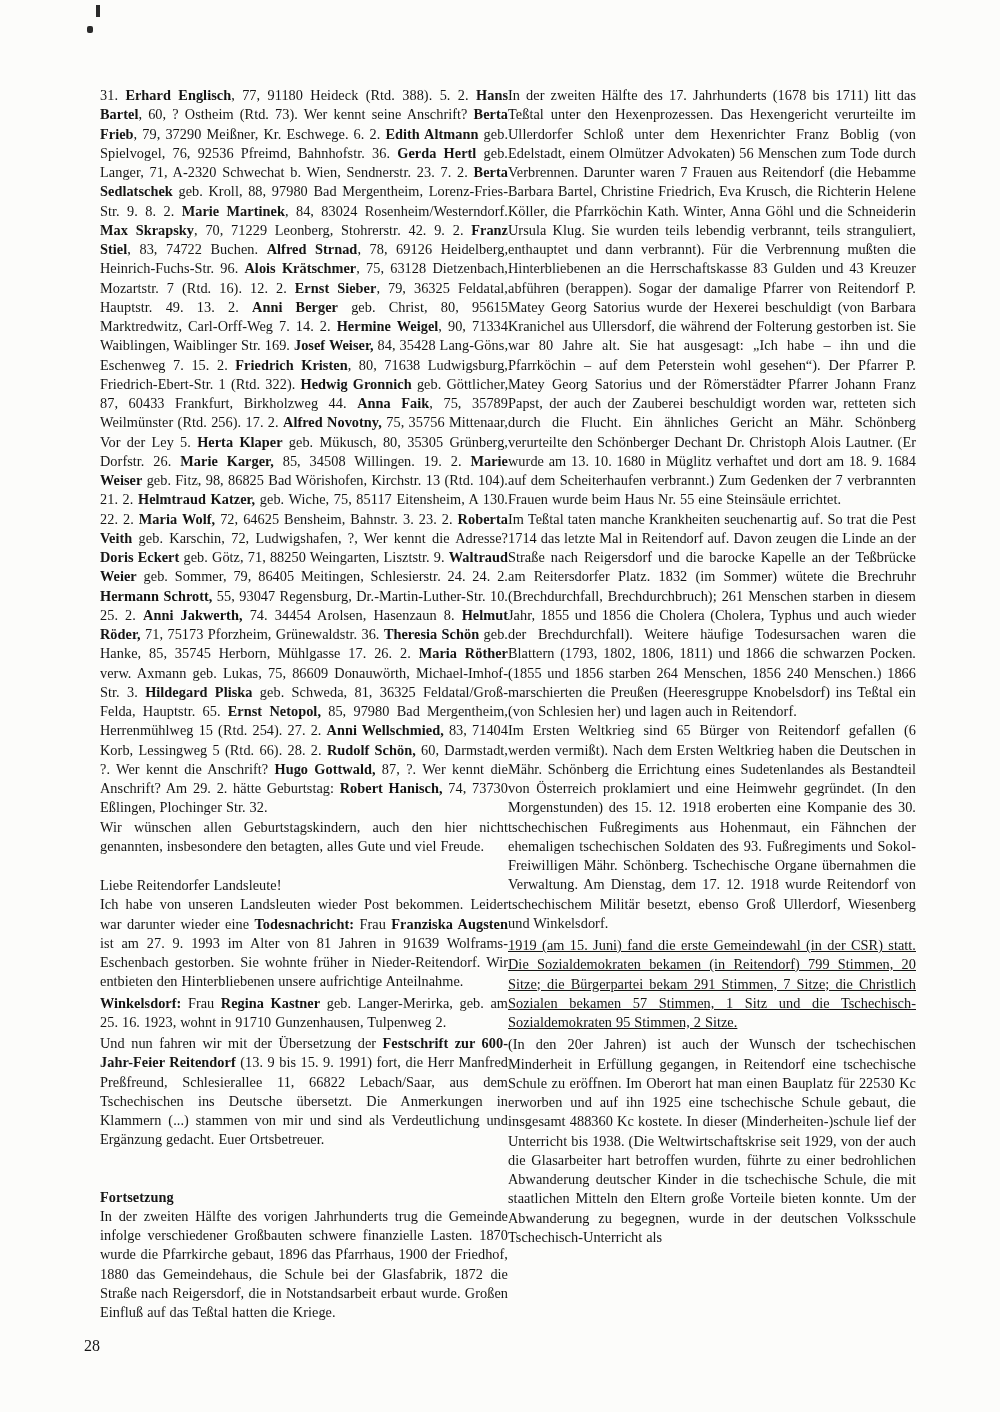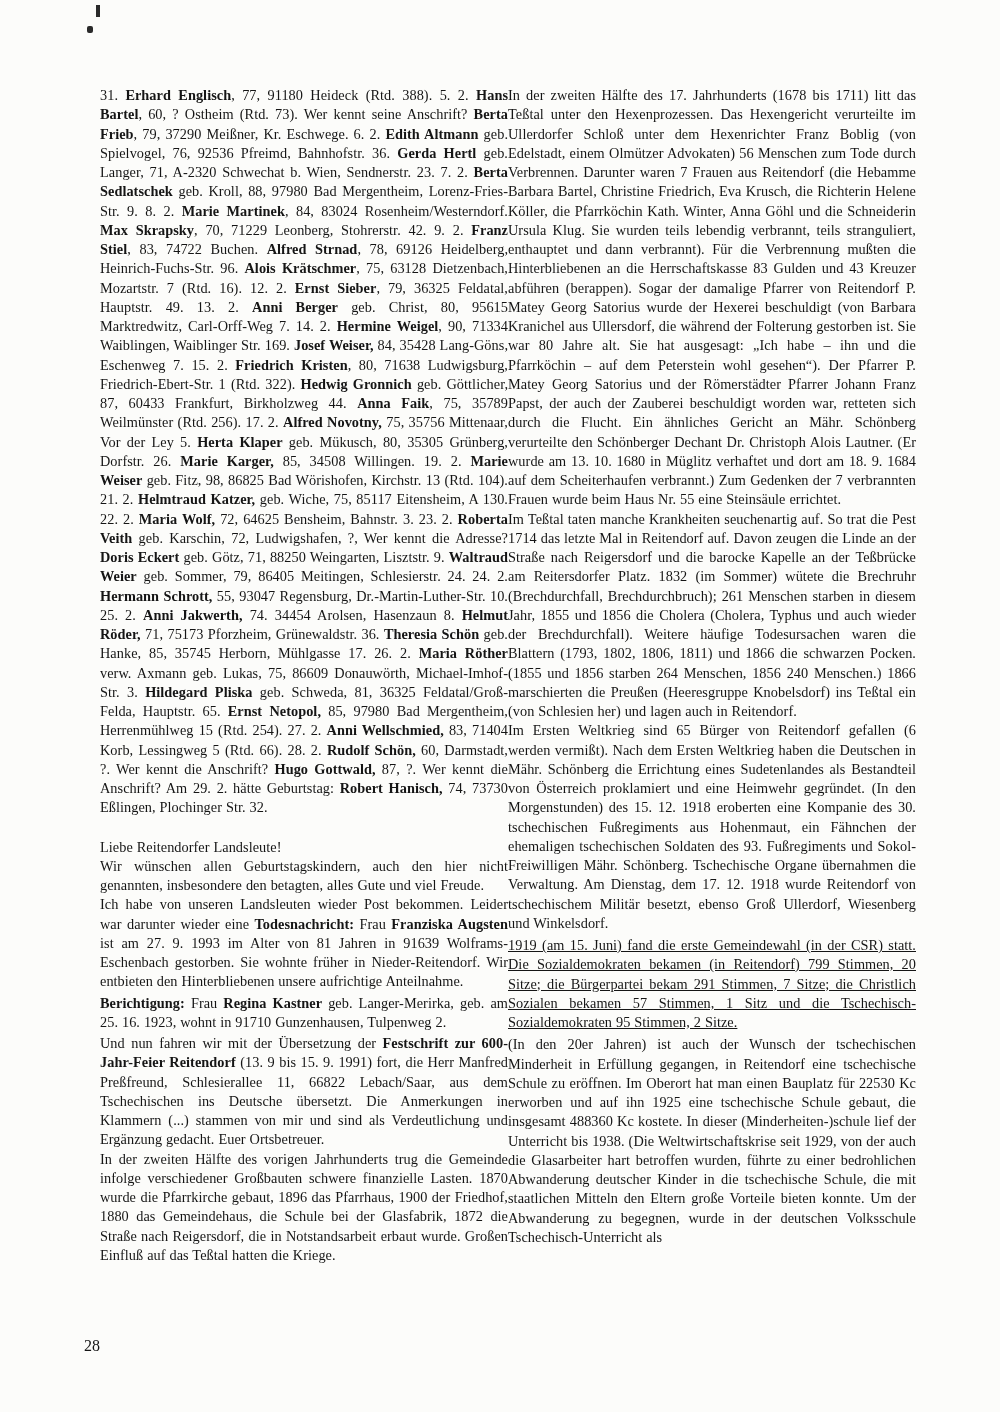--- a/index.html
+++ b/index.html
@@ -55,25 +55,26 @@
 <body>
 
 <div class="page">
 
   <div class="scan-mark" style="left:96px; top:5px; width:4px; height:12px;"></div>
   <div class="scan-mark" style="left:87px; top:26px; width:6px; height:7px; border-radius:2px;"></div>
 
   <div class="columns">
     <div class="col">
         <div class="para"><span>31. </span><span class="bold">Erhard Englisch</span><span>, 77, 91180 Heideck (Rtd. 388). 5. 2. </span><span class="bold">Hans Bartel</span><span>, 60, ? Ostheim (Rtd. 73). Wer kennt seine Anschrift? </span><span class="bold">Berta Frieb</span><span>, 79, 37290 Meißner, Kr. Eschwege. 6. 2. </span><span class="bold">Edith Altmann</span><span> geb. Spielvogel, 76, 92536 Pfreimd, Bahnhofstr. 36. </span><span class="bold">Gerda Hertl</span><span> geb. Langer, 71, A-2320 Schwechat b. Wien, Sendnerstr. 23. 7. 2. </span><span class="bold">Berta Sedlatschek</span><span> geb. Kroll, 88, 97980 Bad Mergentheim, Lorenz-Fries-Str. 9. 8. 2. </span><span class="bold">Marie Martinek</span><span>, 84, 83024 Rosenheim/Westerndorf. </span><span class="bold">Max Skrapsky</span><span>, 70, 71229 Leonberg, Stohrerstr. 42. 9. 2. </span><span class="bold">Franz Stiel</span><span>, 83, 74722 Buchen. </span><span class="bold">Alfred Strnad</span><span>, 78, 69126 Heidelberg, Heinrich-Fuchs-Str. 96. </span><span class="bold">Alois Krätschmer</span><span>, 75, 63128 Dietzenbach, Mozartstr. 7 (Rtd. 16). 12. 2. </span><span class="bold">Ernst Sieber</span><span>, 79, 36325 Feldatal, Hauptstr. 49. 13. 2. </span><span class="bold">Anni Berger</span><span> geb. Christ, 80, 95615 Marktredwitz, Carl-Orff-Weg 7. 14. 2. </span><span class="bold">Hermine Weigel</span><span>, 90, 71334 Waiblingen, Waiblinger Str. 169. </span><span class="bold">Josef Weiser,</span><span> 84, 35428 Lang-Göns, Eschenweg 7. 15. 2. </span><span class="bold">Friedrich Kristen</span><span>, 80, 71638 Ludwigsburg, Friedrich-Ebert-Str. 1 (Rtd. 322). </span><span class="bold">Hedwig Gronnich</span><span> geb. Göttlicher, 87, 60433 Frankfurt, Birkholzweg 44. </span><span class="bold">Anna Faik</span><span>, 75, 35789 Weilmünster (Rtd. 256). 17. 2. </span><span class="bold">Alfred Novotny,</span><span> 75, 35756 Mittenaar, Vor der Ley 5. </span><span class="bold">Herta Klaper</span><span> geb. Mükusch, 80, 35305 Grünberg, Dorfstr. 26. </span><span class="bold">Marie Karger,</span><span> 85, 34508 Willingen. 19. 2. </span><span class="bold">Marie Weiser</span><span> geb. Fitz, 98, 86825 Bad Wörishofen, Kirchstr. 13 (Rtd. 104). 21. 2. </span><span class="bold">Helmtraud Katzer,</span><span> geb. Wiche, 75, 85117 Eitensheim, A 130. 22. 2. </span><span class="bold">Maria Wolf,</span><span> 72, 64625 Bensheim, Bahnstr. 3. 23. 2. </span><span class="bold">Roberta Veith</span><span> geb. Karschin, 72, Ludwigshafen, ?, Wer kennt die Adresse? </span><span class="bold">Doris Eckert</span><span> geb. Götz, 71, 88250 Weingarten, Lisztstr. 9. </span><span class="bold">Waltraud Weier</span><span> geb. Sommer, 79, 86405 Meitingen, Schlesierstr. 24. 24. 2. </span><span class="bold">Hermann Schrott,</span><span> 55, 93047 Regensburg, Dr.-Martin-Luther-Str. 10. 25. 2. </span><span class="bold">Anni Jakwerth,</span><span> 74. 34454 Arolsen, Hasenzaun 8. </span><span class="bold">Helmut Röder,</span><span> 71, 75173 Pforzheim, Grünewaldstr. 36. </span><span class="bold">Theresia Schön</span><span> geb. Hanke, 85, 35745 Herborn, Mühlgasse 17. 26. 2. </span><span class="bold">Maria Röther</span><span> verw. Axmann geb. Lukas, 75, 86609 Donauwörth, Michael-Imhof-Str. 3. </span><span class="bold">Hildegard Pliska</span><span> geb. Schweda, 81, 36325 Feldatal/Groß-Felda, Hauptstr. 65. </span><span class="bold">Ernst Netopol,</span><span> 85, 97980 Bad Mergentheim, Herrenmühlweg 15 (Rtd. 254). 27. 2. </span><span class="bold">Anni Wellschmied,</span><span> 83, 71404 Korb, Lessingweg 5 (Rtd. 66). 28. 2. </span><span class="bold">Rudolf Schön,</span><span> 60, Darmstadt, ?. Wer kennt die Anschrift? </span><span class="bold">Hugo Gottwald,</span><span> 87, ?. Wer kennt die Anschrift? Am 29. 2. hätte Geburtstag: </span><span class="bold">Robert Hanisch,</span><span> 74, 73730 Eßlingen, Plochinger Str. 32.</span></div>
+        <div class="para"><span>Wir wünschen allen Geburtstagskindern, auch den hier nicht genannten, insbesondere den betagten, alles Gute und viel Freude.</span></div>
         <div class="para" style="margin-top: 20px;"><span>Liebe Reitendorfer Landsleute!</span></div>
-        <div class="para"><span>Wir wünschen allen Geburtstagskindern, auch den hier nicht genannten, insbesondere den betagten, alles Gute und viel Freude.</span></div>
         <div class="para"><span>Ich habe von unseren Landsleuten wieder Post bekommen. Leider war darunter wieder eine </span><span class="bold">Todesnachricht: </span><span>Frau </span><span class="bold">Franziska Augsten</span><span> ist am 27. 9. 1993 im Alter von 81 Jahren in 91639 Wolframs-Eschenbach gestorben. Sie wohnte früher in Nieder-Reitendorf. Wir entbieten den Hinterbliebenen unsere aufrichtige Anteilnahme.</span></div>
-        <div class="para" style="margin-top: 2px;"><span class="bold">Berichtigung:</span><span> Frau </span><span class="bold">Regina Kastner</span><span> geb. Langer-Merirka, geb. am 25. 16. 1923, wohnt in 91710 Gunzenhausen, Tulpenweg 2.</span></div>
+        <div class="para" style="margin-top: 2px;"><span class="bold">Winkelsdorf:</span><span> Frau </span><span class="bold">Regina Kastner</span><span> geb. Langer-Merirka, geb. am 25. 16. 1923, wohnt in 91710 Gunzenhausen, Tulpenweg 2.</span></div>
         <div class="para" style="margin-top: 2px;"><span>Und nun fahren wir mit der Übersetzung der </span><span class="bold">Festschrift zur 600-Jahr-Feier Reitendorf</span><span> (13. 9 bis 15. 9. 1991) fort, die Herr Manfred Preßfreund, Schlesierallee 11, 66822 Lebach/Saar, aus dem Tschechischen ins Deutsche übersetzt. Die Anmerkungen in Klammern (...) stammen von mir und sind als Verdeutlichung und Ergänzung gedacht. Euer Ortsbetreuer.</span></div>
+        <div class="para" style="margin-top: 38px;"><span class="bold">Fortsetzung</span></div>
         <div class="para"><span>In der zweiten Hälfte des vorigen Jahrhunderts trug die Gemeinde infolge verschiedener Großbauten schwere finanzielle Lasten. 1870 wurde die Pfarrkirche gebaut, 1896 das Pfarrhaus, 1900 der Friedhof, 1880 das Gemeindehaus, die Schule bei der Glasfabrik, 1872 die Straße nach Reigersdorf, die in Notstandsarbeit erbaut wurde. Großen Einfluß auf das Teßtal hatten die Kriege.</span></div>
       </div>
     <div class="col">
         <div class="para"><span>In der zweiten Hälfte des 17. Jahrhunderts (1678 bis 1711) litt das Teßtal unter den Hexenprozessen. Das Hexengericht verurteilte im Ullerdorfer Schloß unter dem Hexenrichter Franz Boblig (von Edelstadt, einem Olmützer Advokaten) 56 Menschen zum Tode durch Verbrennen. Darunter waren 7 Frauen aus Reitendorf (die Hebamme Barbara Bartel, Christine Friedrich, Eva Krusch, die Richterin Helene Köller, die Pfarrköchin Kath. Winter, Anna Göhl und die Schneiderin Ursula Klug. Sie wurden teils lebendig verbrannt, teils stranguliert, enthauptet und dann verbrannt). Für die Verbrennung mußten die Hinterbliebenen an die Herrschaftskasse 83 Gulden und 43 Kreuzer abführen (berappen). Sogar der damalige Pfarrer von Reitendorf P. Matey Georg Satorius wurde der Hexerei beschuldigt (von Barbara Kranichel aus Ullersdorf, die während der Folterung gestorben ist. Sie war 80 Jahre alt. Sie hat ausgesagt: „Ich habe – ihn und die Pfarrköchin – auf dem Peterstein wohl gesehen“). Der Pfarrer P. Matey Georg Satorius und der Römerstädter Pfarrer Johann Franz Papst, der auch der Zauberei beschuldigt worden war, retteten sich durch die Flucht. Ein ähnliches Gericht an Mähr. Schönberg verurteilte den Schönberger Dechant Dr. Christoph Alois Lautner. (Er wurde am 13. 10. 1680 in Müglitz verhaftet und dort am 18. 9. 1684 auf dem Scheiterhaufen verbrannt.) Zum Gedenken der 7 verbrannten Frauen wurde beim Haus Nr. 55 eine Steinsäule errichtet.</span></div>
         <div class="para"><span>Im Teßtal taten manche Krankheiten seuchenartig auf. So trat die Pest 1714 das letzte Mal in Reitendorf auf. Davon zeugen die Linde an der Straße nach Reigersdorf und die barocke Kapelle an der Teßbrücke am Reitersdorfer Platz. 1832 (im Sommer) wütete die Brechruhr (Brechdurchfall, Brechdurchbruch); 261 Menschen starben in diesem Jahr, 1855 und 1856 die Cholera (Cholera, Typhus und auch wieder der Brechdurchfall). Weitere häufige Todesursachen waren die Blattern (1793, 1802, 1806, 1811) und 1866 die schwarzen Pocken. (1855 und 1856 starben 264 Menschen, 1856 240 Menschen.) 1866 marschierten die Preußen (Heeresgruppe Knobelsdorf) ins Teßtal ein (von Schlesien her) und lagen auch in Reitendorf.</span></div>
         <div class="para"><span>Im Ersten Weltkrieg sind 65 Bürger von Reitendorf gefallen (6 werden vermißt). Nach dem Ersten Weltkrieg haben die Deutschen in Mähr. Schönberg die Errichtung eines Sudetenlandes als Bestandteil von Österreich proklamiert und eine Heimwehr gegründet. (In den Morgenstunden) des 15. 12. 1918 eroberten eine Kompanie des 30. tschechischen Fußregiments aus Hohenmaut, ein Fähnchen der ehemaligen tschechischen Soldaten des 93. Fußregiments und Sokol-Freiwilligen Mähr. Schönberg. Tschechische Organe übernahmen die Verwaltung. Am Dienstag, dem 17. 12. 1918 wurde Reitendorf von tschechischem Militär besetzt, ebenso Groß Ullerdorf, Wiesenberg und Winkelsdorf.</span></div>
         <div class="para" style="margin-top: 3px; text-decoration: underline;"><span>1919 (am 15. Juni) fand die erste Gemeindewahl (in der CSR) statt. Die Sozialdemokraten bekamen (in Reitendorf) 799 Stimmen, 20 Sitze; die Bürgerpartei bekam 291 Stimmen, 7 Sitze; die Christlich Sozialen bekamen 57 Stimmen, 1 Sitz und die Tschechisch-Sozialdemokraten 95 Stimmen, 2 Sitze.</span></div>
         <div class="para" style="margin-top: 3px;"><span>(In den 20er Jahren) ist auch der Wunsch der tschechischen Minderheit in Erfüllung gegangen, in Reitendorf eine tschechische Schule zu eröffnen. Im Oberort hat man einen Bauplatz für 22530 Kc erworben und auf ihn 1925 eine tschechische Schule gebaut, die insgesamt 488360 Kc kostete. In dieser (Minderheiten-)schule lief der Unterricht bis 1938. (Die Weltwirtschaftskrise seit 1929, von der auch die Glasarbeiter hart betroffen wurden, führte zu einer bedrohlichen Abwanderung deutscher Kinder in die tschechische Schule, die mit staatlichen Mitteln den Eltern große Vorteile bieten konnte. Um der Abwanderung zu begegnen, wurde in der deutschen Volksschule Tschechisch-Unterricht als</span></div>
       </div>
   </div>

